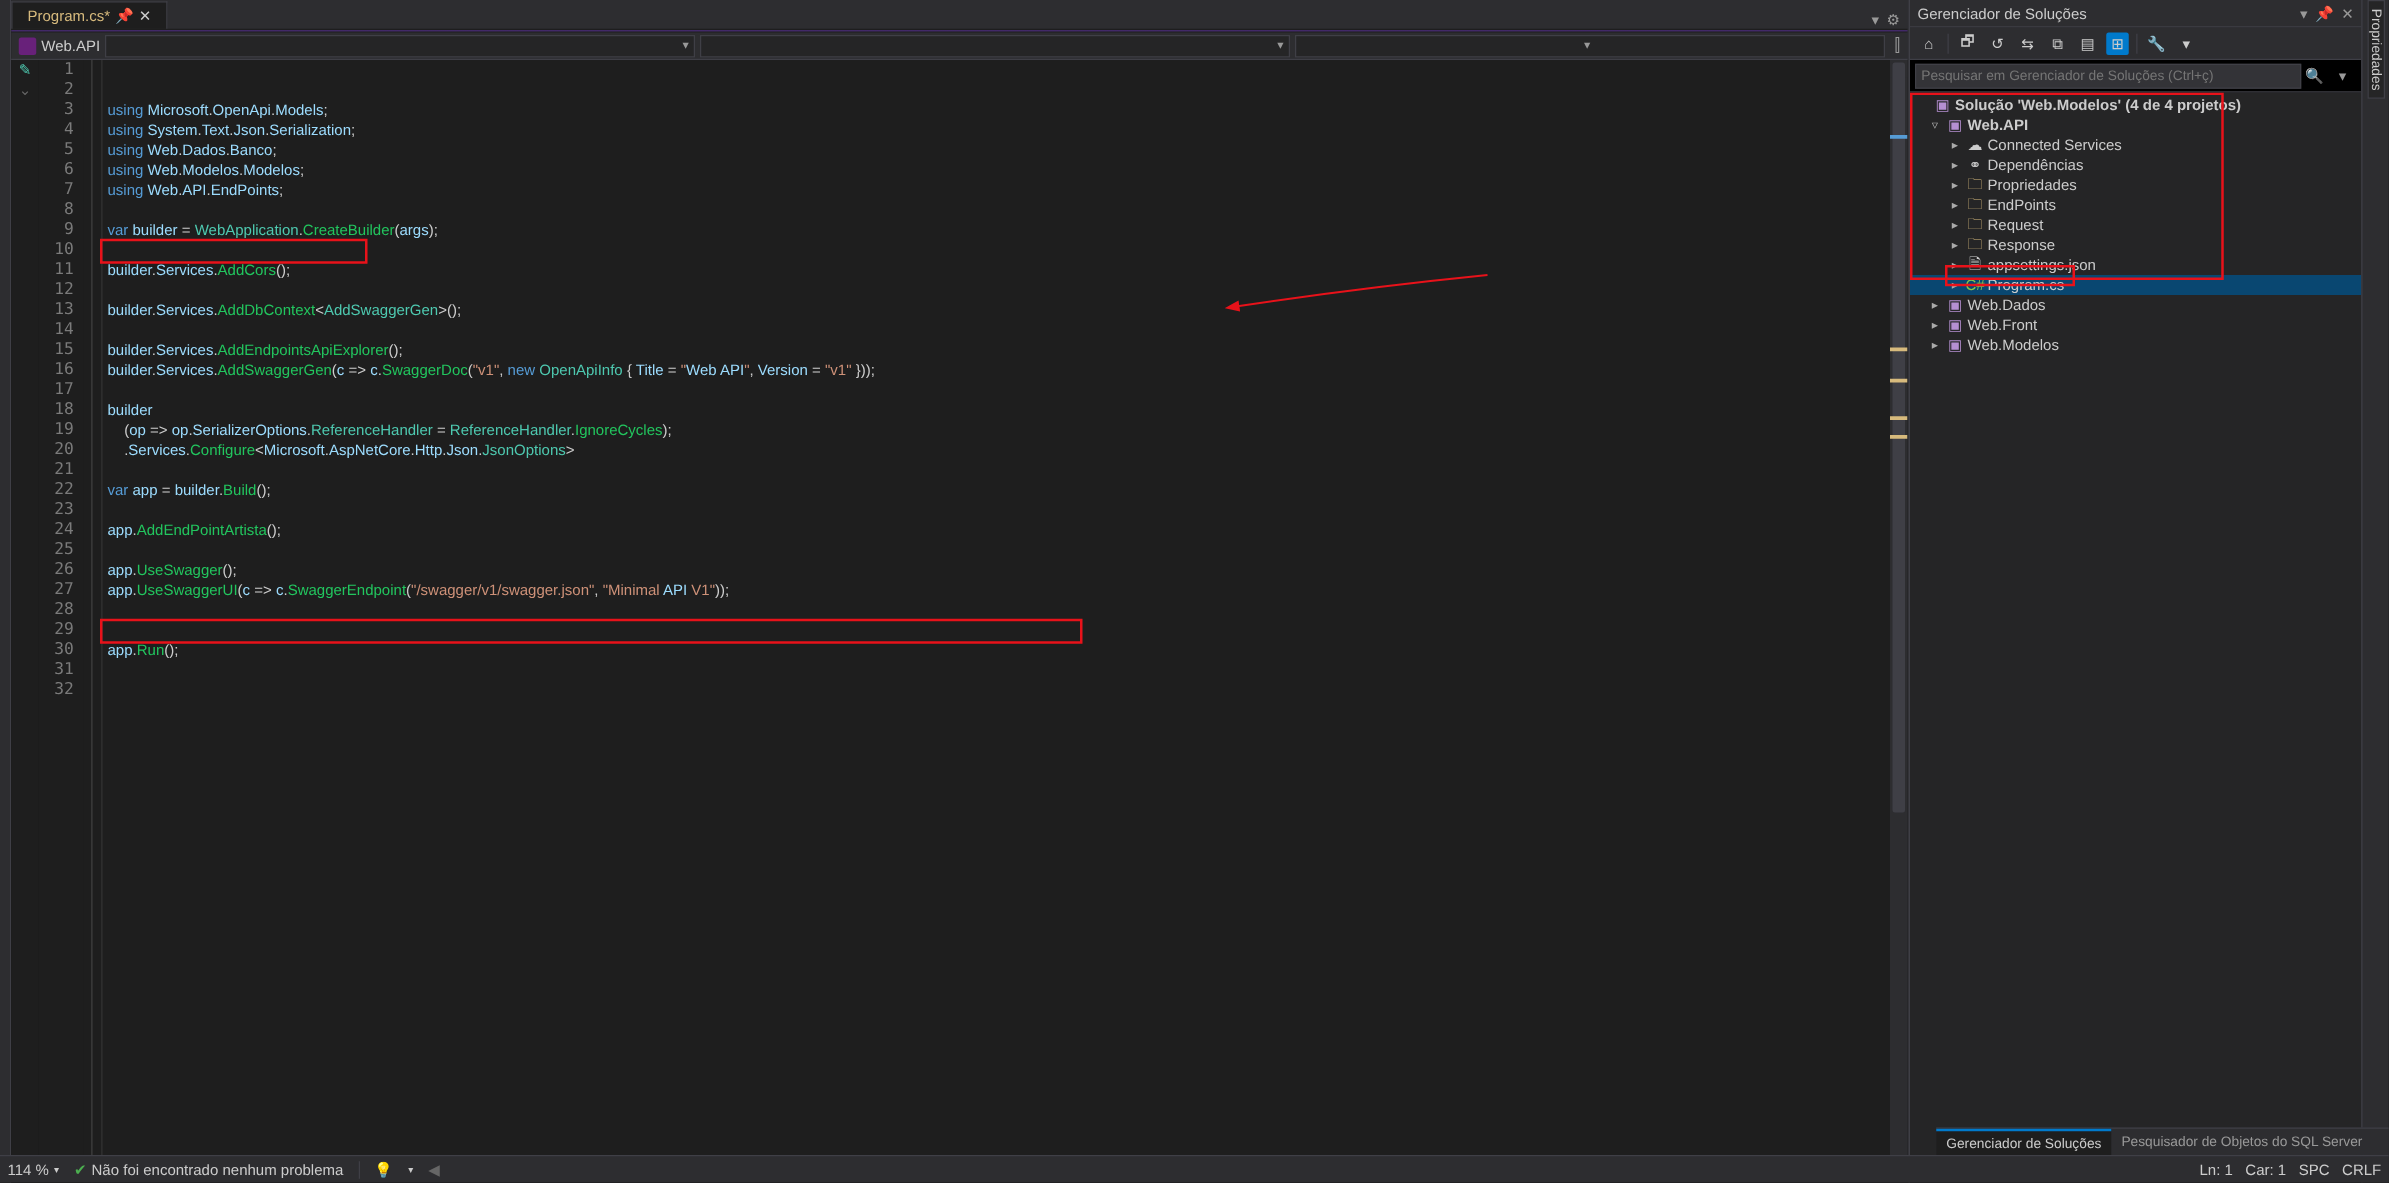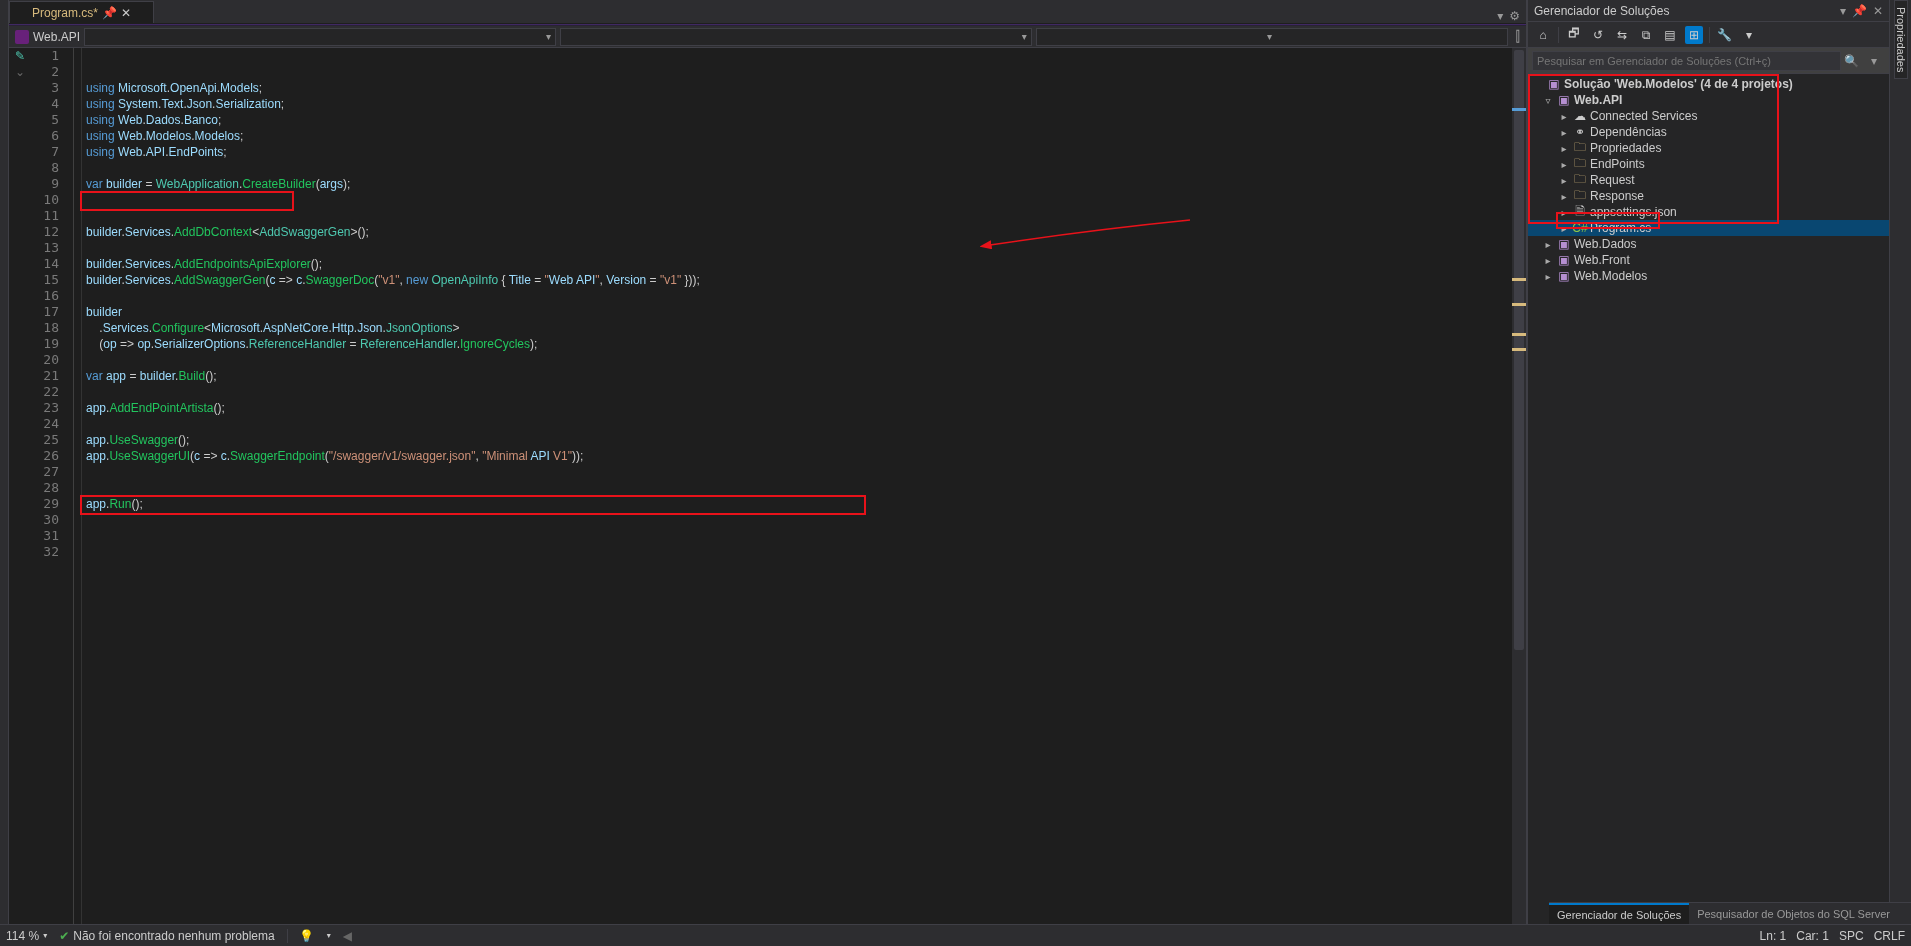--- a/index.html
+++ b/index.html
@@ -7,21 +7,21 @@
 .root { display:flex; width:100%; height:100%; }
 
 
 .left-gutter { width:9px; background:#2d2d30; border-right:1px solid #3f3f46; }
 
 
 .editor-area { flex:1; display:flex; flex-direction:column; background:#1e1e1e; border-right:1px solid #3f3f46; min-width:0; }
 
 
 .tabbar { height:24px; background:#2d2d30; display:flex; align-items:flex-end; border-bottom:1px solid #1e1e1e; position:relative; }
-.tab { height:22px; background:#1e1e1e; border:1px solid #3f3f46; border-bottom:none; display:flex; align-items:center; padding:0 22px; gap:4px; margin-left:0; }
+.tab { height:22px; background:#1e1e1e; border:1px solid #3f3f46; border-bottom:none; display:flex; align-items:center; padding:0 12px; gap:4px; margin-left:0; }
 .tab .name { color:#d7ba7d; font-size:12px; }
 .tab-close { color:#ccc; cursor:pointer; }
 .tabbar-right { margin-left:auto; display:flex; align-items:center; padding-right:6px; gap:6px; color:#999; }
 .gear { font-size:12px; }
 
 
 .navcontext { height:22px; background:#2d2d30; border-bottom:1px solid #3f3f46; display:flex; align-items:center; padding:0 6px; gap:4px; }
 .navcontext .proj { display:flex; align-items:center; gap:4px; color:#ccc; }
 .proj-icon-box { width:14px; height:14px; background:#68217a; display:inline-block; border-radius:2px; }
 .navcontext .dd { flex:1; height:18px; border:1px solid #3f3f46; background:#252526; text-align:right; padding-right:4px; color:#999; font-size:10px; line-height:16px; }
@@ -53,21 +53,21 @@
 .panel-title { height:22px; background:#2d2d30; display:flex; align-items:center; padding:0 6px; font-size:12px; border-bottom:1px solid #3f3f46; }
 .panel-title span { flex:1; }
 .panel-title .wicons { display:flex; gap:6px; color:#999; }
 .panel-title .wicons div { cursor:pointer; }
 
 .toolbar { height:26px; background:#2d2d30; display:flex; align-items:center; padding:0 6px; gap:6px; border-bottom:1px solid #3f3f46; color:#ccc; }
 .toolbar .tb-sep { width:1px; height:16px; background:#3f3f46; }
 .toolbar .tb-btn { width:18px; height:18px; display:flex; justify-content:center; align-items:center; cursor:pointer; }
 .toolbar .tb-btn.active { background:#007acc; border-radius:2px; }
 
-.search-row { height:26px; background:#404040; border-bottom:1px solid #3f3f46; display:flex; align-items:center; padding:0 4px; }
+.search-row { height:26px; background:#000000; border-bottom:1px solid #3f3f46; display:flex; align-items:center; padding:0 4px; }
 .search-row input { flex:1; background:#333337; border:1px solid #3f3f46; color:#999; height:20px; padding:0 4px; font-size:11px; }
 .search-row .sicon { width:22px; text-align:center; color:#999; }
 
 .tree { flex:1; padding:2px 0; overflow:auto; }
 .tree-row { display:flex; align-items:center; height:16px; padding-left:4px; gap:2px; cursor:pointer; }
 .tree-row.selected { background:#094771; }
 .tree-row .arrow { width:12px; color:#aaa; font-size:10px; text-align:center; }
 .tree-row .arrow.empty { visibility:hidden; }
 .tree-icon { width:16px; height:14px; display:inline-flex; justify-content:center; align-items:center; }
 .tree-label { color:#ccc; font-size:12px; white-space:nowrap; }
@@ -190,29 +190,30 @@
         <div class="redbox" style="top:447px; left:-2px; width:786px; height:20px;"></div>
       <div class="line">&nbsp;</div>
           <div class="line"><span class="kw">using</span> <span class="nm">Microsoft</span>.<span class="nm">OpenApi</span>.<span class="nm">Models</span>;</div>
           <div class="line"><span class="kw">using</span> <span class="nm">System</span>.<span class="nm">Text</span>.<span class="nm">Json</span>.<span class="nm">Serialization</span>;</div>
           <div class="line"><span class="kw">using</span> <span class="nm">Web</span>.<span class="nm">Dados</span>.<span class="nm">Banco</span>;</div>
           <div class="line"><span class="kw">using</span> <span class="nm">Web</span>.<span class="nm">Modelos</span>.<span class="nm">Modelos</span>;</div>
           <div class="line"><span class="kw">using</span> <span class="nm">Web</span>.<span class="nm">API</span>.<span class="nm">EndPoints</span>;</div>
           <div class="line">&nbsp;</div>
           <div class="line"><span class="kw">var</span> <span class="vr">builder</span> = <span class="tp">WebApplication</span>.<span class="fn">CreateBuilder</span>(<span class="vr">args</span>);</div>
           <div class="line">&nbsp;</div>
+          <div class="line"><span class="vr">builder</span>.<span class="vr">Services</span>.<span class="fn">AddCors</span>();</div>
           <div class="line">&nbsp;</div>
           <div class="line"><span class="vr">builder</span>.<span class="vr">Services</span>.<span class="fn">AddDbContext</span>&lt;<span class="tp">AddSwaggerGen</span>&gt;();</div>
           <div class="line">&nbsp;</div>
           <div class="line"><span class="vr">builder</span>.<span class="vr">Services</span>.<span class="fn">AddEndpointsApiExplorer</span>();</div>
           <div class="line"><span class="vr">builder</span>.<span class="vr">Services</span>.<span class="fn">AddSwaggerGen</span>(<span class="vr">c</span> =&gt; <span class="vr">c</span>.<span class="fn">SwaggerDoc</span>(<span class="st">"v1"</span>, <span class="kw">new</span> <span class="tp">OpenApiInfo</span> { <span class="vr">Title</span> = <span class="st">"<span class="nm">Web</span> <span class="nm">API</span>"</span>, <span class="vr">Version</span> = <span class="st">"v1"</span> }));</div>
           <div class="line">&nbsp;</div>
           <div class="line"><span class="vr">builder</span></div>
+          <div class="line">    (<span class="vr">op</span> =&gt; <span class="vr">op</span>.<span class="vr">SerializerOptions</span>.<span class="tp">ReferenceHandler</span> = <span class="tp">ReferenceHandler</span>.<span class="fn">IgnoreCycles</span>);</div>
           <div class="line">    .<span class="vr">Services</span>.<span class="fn">Configure</span>&lt;<span class="nm">Microsoft</span>.<span class="nm">AspNetCore</span>.<span class="nm">Http</span>.<span class="nm">Json</span>.<span class="tp">JsonOptions</span>&gt;</div>
-          <div class="line">    (<span class="vr">op</span> =&gt; <span class="vr">op</span>.<span class="vr">SerializerOptions</span>.<span class="tp">ReferenceHandler</span> = <span class="tp">ReferenceHandler</span>.<span class="fn">IgnoreCycles</span>);</div>
           <div class="line">&nbsp;</div>
           <div class="line"><span class="kw">var</span> <span class="vr">app</span> = <span class="vr">builder</span>.<span class="fn">Build</span>();</div>
           <div class="line">&nbsp;</div>
           <div class="line"><span class="vr">app</span>.<span class="fn">AddEndPointArtista</span>();</div>
           <div class="line">&nbsp;</div>
           <div class="line"><span class="vr">app</span>.<span class="fn">UseSwagger</span>();</div>
           <div class="line"><span class="vr">app</span>.<span class="fn">UseSwaggerUI</span>(<span class="vr">c</span> =&gt; <span class="vr">c</span>.<span class="fn">SwaggerEndpoint</span>(<span class="st">"/swagger/v1/swagger.json"</span>, <span class="st">"Minimal <span class="nm">API</span> V1"</span>));</div>
           <div class="line">&nbsp;</div>
           <div class="line">&nbsp;</div>
           <div class="line"><span class="vr">app</span>.<span class="fn">Run</span>();</div>

